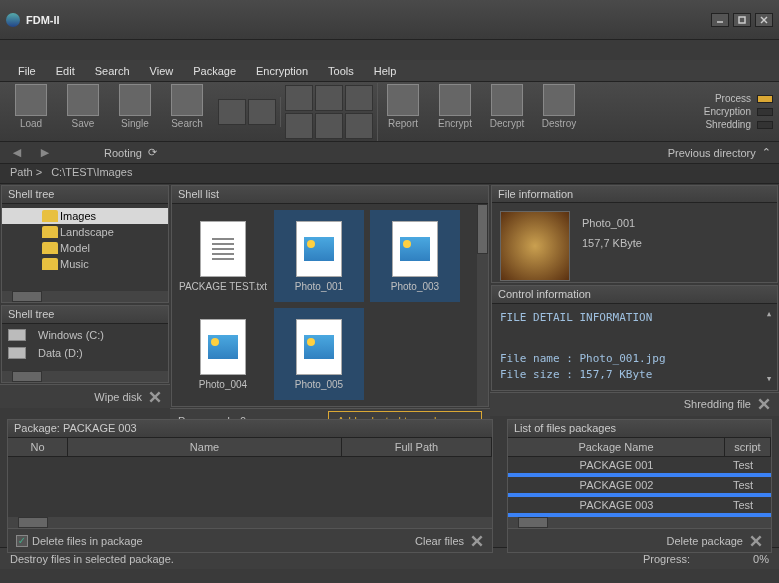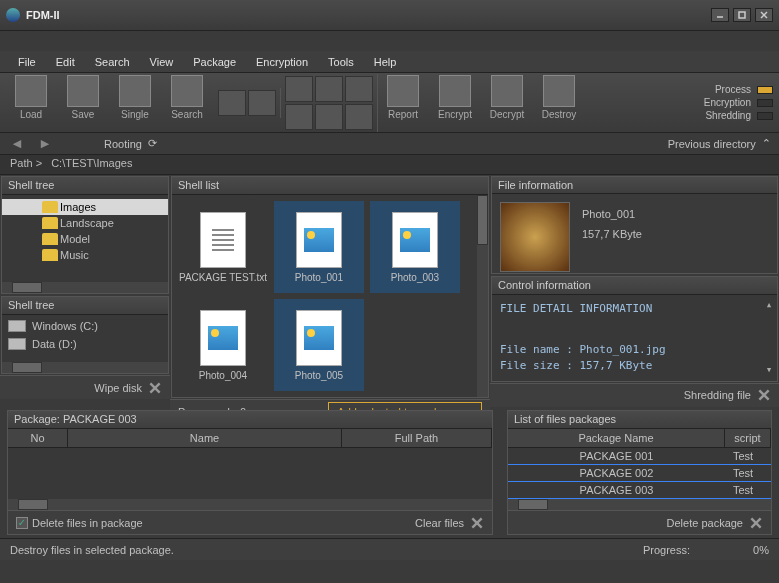--- a/index.html
+++ b/index.html
@@ -1,17 +1,17 @@
 <!DOCTYPE html>
 <html><head>
 <meta charset="utf-8">
 <style>
 * { margin:0; padding:0; box-sizing:border-box; }
 body { width:779px; height:583px; background:#3a3a3a; font-family:Verdana,Arial,sans-serif; font-size:11px; color:#c0c0c0; overflow:hidden; }
-.titlebar { height:31px; background:linear-gradient(#4a4a4a,#3a3a3a); display:flex; align-items:center; padding:0 6px; border-bottom:1px solid #222; }
+.titlebar { height:40px; background:linear-gradient(#4a4a4a,#3a3a3a); display:flex; align-items:center; padding:0 6px; border-bottom:1px solid #222; }
 .titlebar .logo { width:14px; height:14px; border-radius:50%; background:linear-gradient(#5aa,#248); margin-right:6px; }
 .titlebar .title { color:#eee; font-weight:bold; flex:1; }
 .winbtns { display:flex; gap:4px; }
 .winbtn { width:18px; height:14px; background:#555; border:1px solid #222; display:flex; align-items:center; justify-content:center; cursor:pointer; }
 .winbtn svg { width:10px; height:10px; }
 .menubar { height:22px; background:#3e3e3e; display:flex; align-items:center; padding:0 8px; border-bottom:1px solid #222;margin-top:20px; }
 .menuitem { padding:3px 10px; cursor:pointer; color:#e0e0e0; }
 .toolbar { height:60px; background:linear-gradient(#4a4a4a,#3a3a3a); display:flex; align-items:center; padding:2px 6px; border-bottom:1px solid #222; }
 .tbtn { display:flex; flex-direction:column; align-items:center; justify-content:flex-start; width:50px; height:56px; margin-right:2px; cursor:pointer; }
 .tbtn .icon { width:32px; height:32px; background:#666; border:1px solid #888; display:flex; align-items:center; justify-content:center; }
@@ -26,21 +26,21 @@
 .arrw { width:18px; height:18px; display:flex; align-items:center; justify-content:center; cursor:pointer; color:#888; }
 .pathbar { height:20px; background:#333; padding:2px 10px; font-size:11px; color:#bbb; border-bottom:1px solid #222; }
 .workarea { display:grid; grid-template-columns:170px 320px 1fr; grid-template-rows:1fr; height:228px; }
 .panel { border:1px solid #555; margin:1px; background:#3a3a3a; display:flex; flex-direction:column; overflow:hidden; }
 .panel-header { height:18px; background:linear-gradient(#4a4a4a,#3e3e3e); padding:2px 6px; font-size:11px; color:#ccc; border-bottom:1px solid #222; }
 .panel-body { flex:1; overflow:auto; background:#383838; position:relative; }
 .leftcol { display:grid; grid-template-rows:120px 80px 26px; height:228px; }
 .tree-item { display:flex; align-items:center; padding:2px 4px 2px 40px; gap:2px; cursor:pointer; }
 .tree-item.sel { background:#d8d8d8; color:#000; }
 .fld { width:16px; height:12px; background:#e8c040; border-radius:2px 2px 0 0; }
-.drive-item { display:flex; align-items:center; padding:3px 6px; gap:6px; cursor:pointer; }
+.drive-item { display:flex; align-items:center; padding:3px 6px; gap:12px; cursor:pointer; }
 .drv { width:18px; height:12px; background:#bbb; border:1px solid #888; }
 .thumbs { display:flex; flex-wrap:wrap; padding:6px; gap:6px; align-content:flex-start; }
 .thumb { width:90px; height:92px; display:flex; flex-direction:column; align-items:center; justify-content:center; cursor:pointer; }
 .thumb.sel { background:#2a4a6a; }
 .thumb .timg { width:46px; height:56px; background:#fff; border:1px solid #aaa; display:flex; align-items:center; justify-content:center; }
 .thumb .tlbl { margin-top:4px; font-size:10px; text-align:center; }
 .imgico { width:30px; height:24px; background:linear-gradient(#4aa8e0,#3080c0); position:relative; }
 .imgico::after { content:''; position:absolute; top:3px; left:3px; width:8px; height:8px; border-radius:50%; background:#ffd040; }
 .txtlines { width:34px; display:flex; flex-direction:column; gap:3px; padding:6px; }
 .txtlines span { height:2px; background:#888; }
@@ -51,21 +51,21 @@
 .preview { width:70px; height:70px; background:radial-gradient(circle,#caa050,#5a3010); border:1px solid #666; }
 .ctrl-info { font-family:monospace; font-size:11px; color:#9ec0e0; padding:6px 8px; line-height:1.5; position:relative; }
 .bottombar { height:24px; display:flex; align-items:center; border-top:1px solid #555; background:#3e3e3e; padding:0 8px; font-size:11px; }
 .bottombar .action { display:flex; align-items:center; gap:6px; cursor:pointer; }
 .highlight-btn { border:1px solid #dba834; padding:2px 8px; color:#dba834; display:flex; align-items:center; gap:6px; cursor:pointer; }
 .lower { display:grid; grid-template-columns:500px 1fr; height:135px; }
 .table-panel { border:1px solid #555; margin:7px; background:#3a3a3a; display:flex; flex-direction:column; }
 .tbl-hdr { display:flex; background:#444; border-bottom:1px solid #222; }
 .tbl-hdr > div { padding:3px 8px; border-right:1px solid #222; font-size:11px; text-align:center; }
 .tbl-body { flex:1; overflow:auto; background:#383838; }
-.tbl-row { display:flex; border-bottom:1px solid #3b82f6; }
+.tbl-row { display:flex; border-bottom:4px solid #3b82f6; }
 .tbl-row > div { padding:2px 8px; font-size:11px; }
 .chk { width:12px; height:12px; background:#555; border:1px solid #888; display:inline-flex; align-items:center; justify-content:center; margin-right:4px; }
 .chk.on::after { content:'✓'; color:#4a8; font-size:10px; }
 .statusbar { height:22px; background:#3e3e3e; display:flex; align-items:center; padding:0 10px; border-top:1px solid #222; justify-content:space-between; font-size:11px; }
 .xicon { width:14px; height:14px; color:#999; cursor:pointer; }
 .hscroll { height:11px; background:#444; position:relative; margin-top:auto; }
 .hthumb { height:100%; width:30px; background:#666; border:1px solid #333; position:absolute; left:10px; }
 .vbtn { position:absolute; right:2px; width:12px; height:12px; display:flex; align-items:center; justify-content:center; color:#aaa; cursor:pointer; }
 </style>
 </head>

